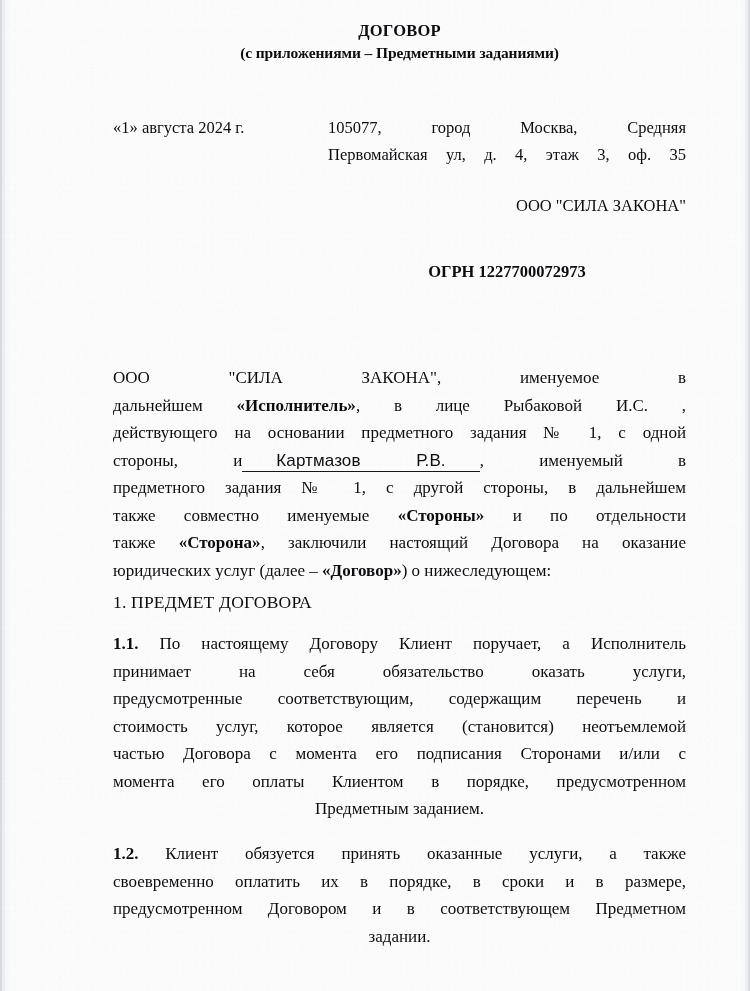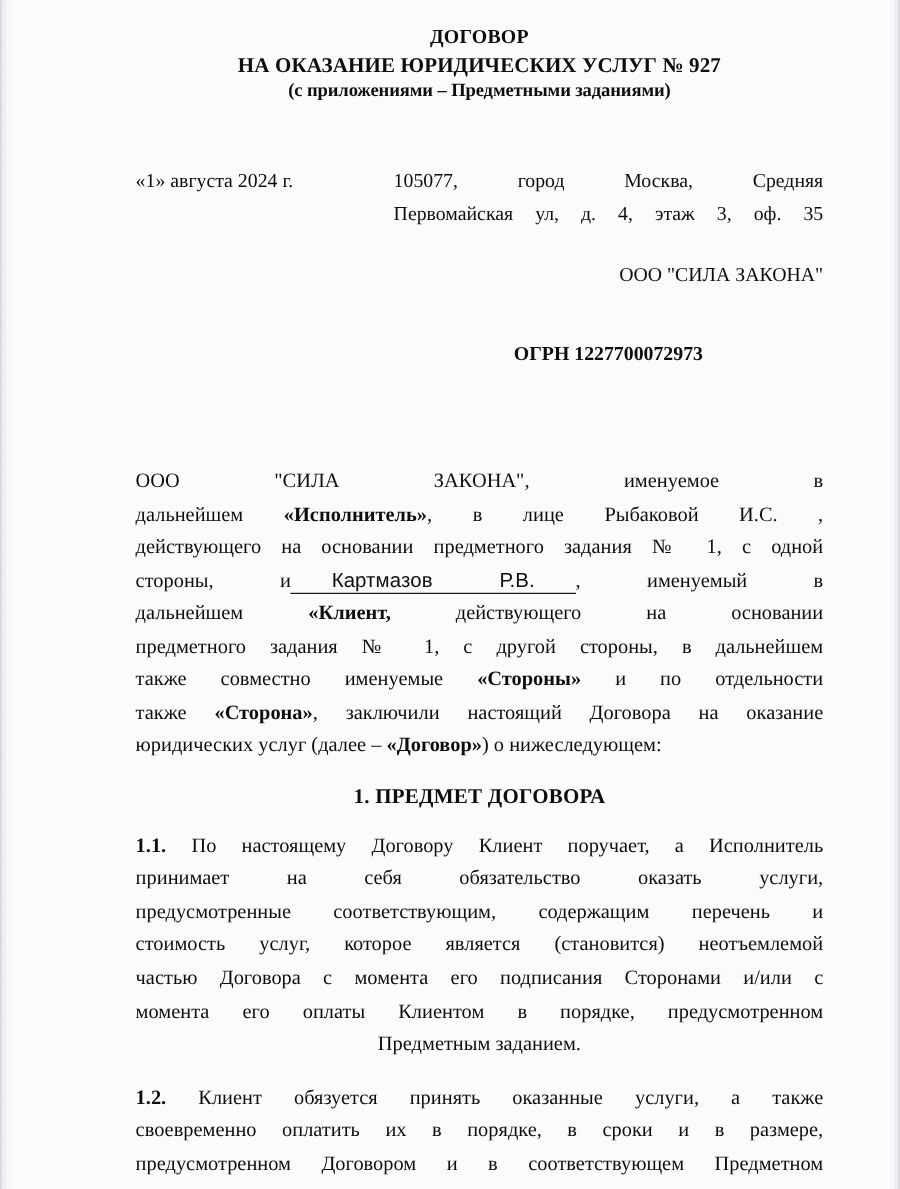--- a/index.html
+++ b/index.html
@@ -147,24 +147,23 @@
   .fill-in {
     font-family: "Liberation Sans", "DejaVu Sans", sans-serif;
     font-size: 17px;
     border-bottom: 1.6px solid #17171a;
     padding: 0 34px 1px 34px;
     letter-spacing: .1px;
     white-space: nowrap;
   }
 
   .section-heading {
-    text-align: center;
-    font-weight: bold;
+    font-weight: normal;
     font-size: 17.5px;
-    margin: 18px 0 0 0;
+    margin: 8px 0 0 0;
     letter-spacing: .2px;
   }
 
   .clause {
     font-size: 17px;
     line-height: 1.62;
     margin: 17px 0 0 0;
     text-align: justify;
   }
   .clause .line-just {
@@ -179,21 +178,20 @@
   .clause-num { font-weight: bold; }
 </style>
 </head>
 <body>
 
 <div class="page">
   <div class="content">
 
     <div class="title-block">
       <div class="title-line1">ДОГОВОР</div>
-      <div class="title-line2">НА ОКАЗАНИЕ ЮРИДИЧЕСКИХ УСЛУГ № 927</div>
       <div class="title-line3">(с приложениями – Предметными заданиями)</div>
     </div>
 
     <div class="header-grid">
       <div class="date-cell">«1» августа 2024 г.</div>
 
       <div class="req-cell">
         <p class="req-address">
           <span>105077, город Москва, Средняя</span>
         </p>
@@ -207,21 +205,20 @@
 
     <div class="preamble">
       <span class="line-just">ООО "СИЛА ЗАКОНА", именуемое в</span>
 
       <span class="line-just"><span>дальнейшем </span><b>«Исполнитель»</b><span>, в лице Рыбаковой И.С. ,</span></span>
 
       <span class="line-just">действующего на основании предметного задания № 1, с одной</span>
 
       <span class="line-just"><span>стороны, и</span><span class="fill-in">Картмазов Р.В.</span><span>, именуемый в</span></span>
 
-      <span class="line-just"><span>дальнейшем </span><b>«Клиент,</b><span> действующего на основании</span></span>
 
       <span class="line-just">предметного задания № 1, с другой стороны, в дальнейшем</span>
 
       <span class="line-just"><span>также совместно именуемые </span><b>«Стороны»</b><span> и по отдельности</span></span>
 
       <span class="line-just"><span>также </span><b>«Сторона»</b><span>, заключили настоящий Договора на оказание</span></span>
 
       <span class="line-last"><span>юридических услуг (далее – </span><b>«Договор»</b><span>) о нижеследующем:</span></span>
     </div>
 

